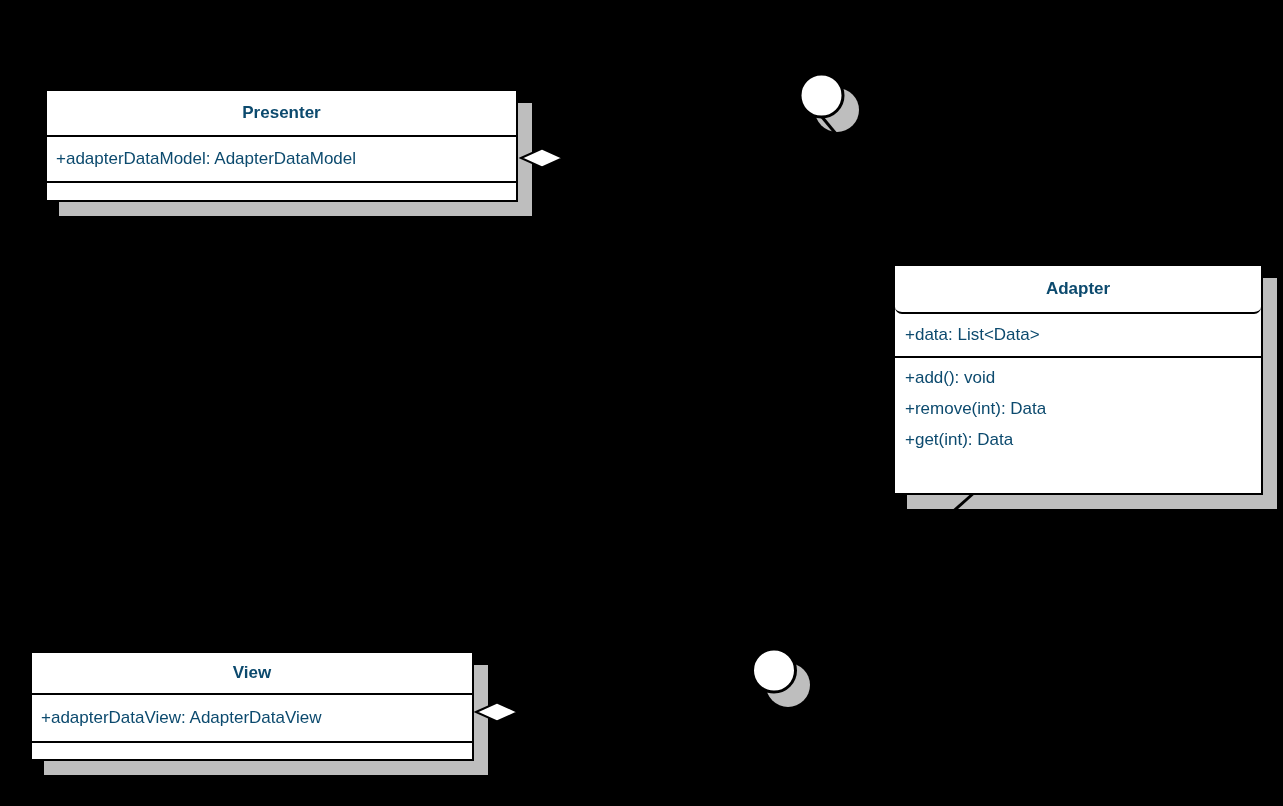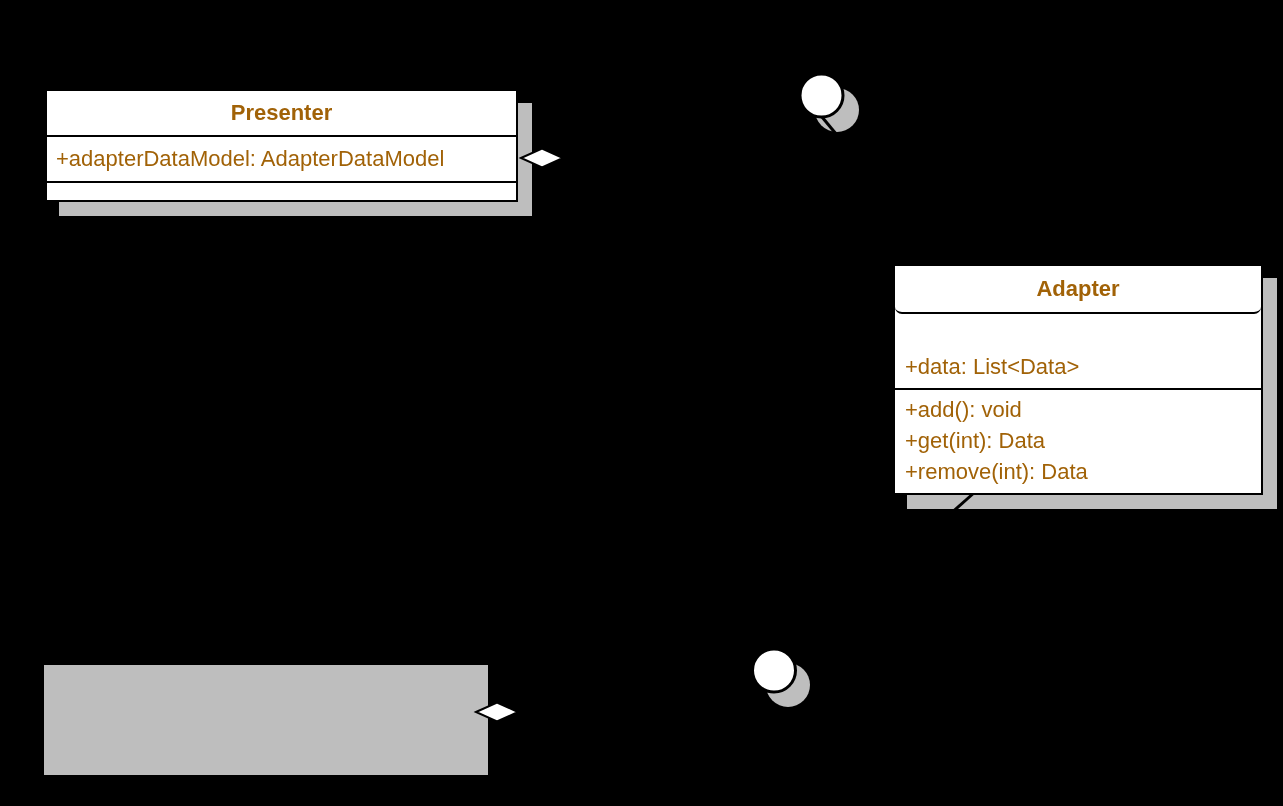--- a/index.html
+++ b/index.html
@@ -24,22 +24,22 @@
     z-index: 1;
   }
   .uml-class {
     position: absolute;
     z-index: 2;
     background: #ffffff;
     border: 2px solid #000000;
     box-sizing: border-box;
     display: flex;
     flex-direction: column;
-    color: #a16207;
-    font-size: 22px;
+    color: #0c4a6e;
+    font-size: 17px;
   }
   .uml-title {
     flex: none;
     border-bottom: 2px solid #000000;
     display: flex;
     align-items: center;
     justify-content: center;
     font-weight: bold;
     white-space: nowrap;
   }
@@ -63,21 +63,21 @@
     white-space: nowrap;
   }
   .uml-ops-empty {
     flex: 1;
   }
   #cls-presenter { left: 45px;  top: 89px;  width: 473px; height: 113px; }
   #cls-presenter .uml-title { height: 44px; }
   #cls-presenter .uml-attrs { height: 44px; }
   #cls-adapter   { left: 893px; top: 264px; width: 370px; height: 231px; }
   #cls-adapter .uml-title { height: 46px; border-radius: 7px; }
-  #cls-adapter .uml-attrs { height: 42px; margin-top: 32px; }
+  #cls-adapter .uml-attrs { height: 42px; }
   #cls-adapter .uml-attr-line { padding-left: 10px; }
   #cls-view      { left: 30px;  top: 651px; width: 444px; height: 110px; }
   #cls-view .uml-title { height: 40px; }
   #cls-view .uml-attrs { height: 46px; }
 </style>
 </head>
 <body>
 
 <div class="canvas">
 
@@ -109,19 +109,26 @@
     <div class="uml-ops-empty"></div>
   </div>
 
   <div class="uml-class" id="cls-adapter">
     <div class="uml-title">Adapter</div>
     <div class="uml-attrs">
       <div class="uml-attr-line">+data: List&lt;Data&gt;</div>
     </div>
     <div class="uml-methods">
       <div class="uml-method-line">+add(): void</div>
+      <div class="uml-method-line">+remove(int): Data</div>
       <div class="uml-method-line">+get(int): Data</div>
-      <div class="uml-method-line">+remove(int): Data</div>
     </div>
   </div>
 
+  <div class="uml-class" id="cls-view">
+    <div class="uml-title">View</div>
+    <div class="uml-attrs">
+      <div class="uml-attr-line">+adapterDataView: AdapterDataView</div>
+    </div>
+    <div class="uml-ops-empty"></div>
+  </div>
 
 </div>
 
 </body></html>

